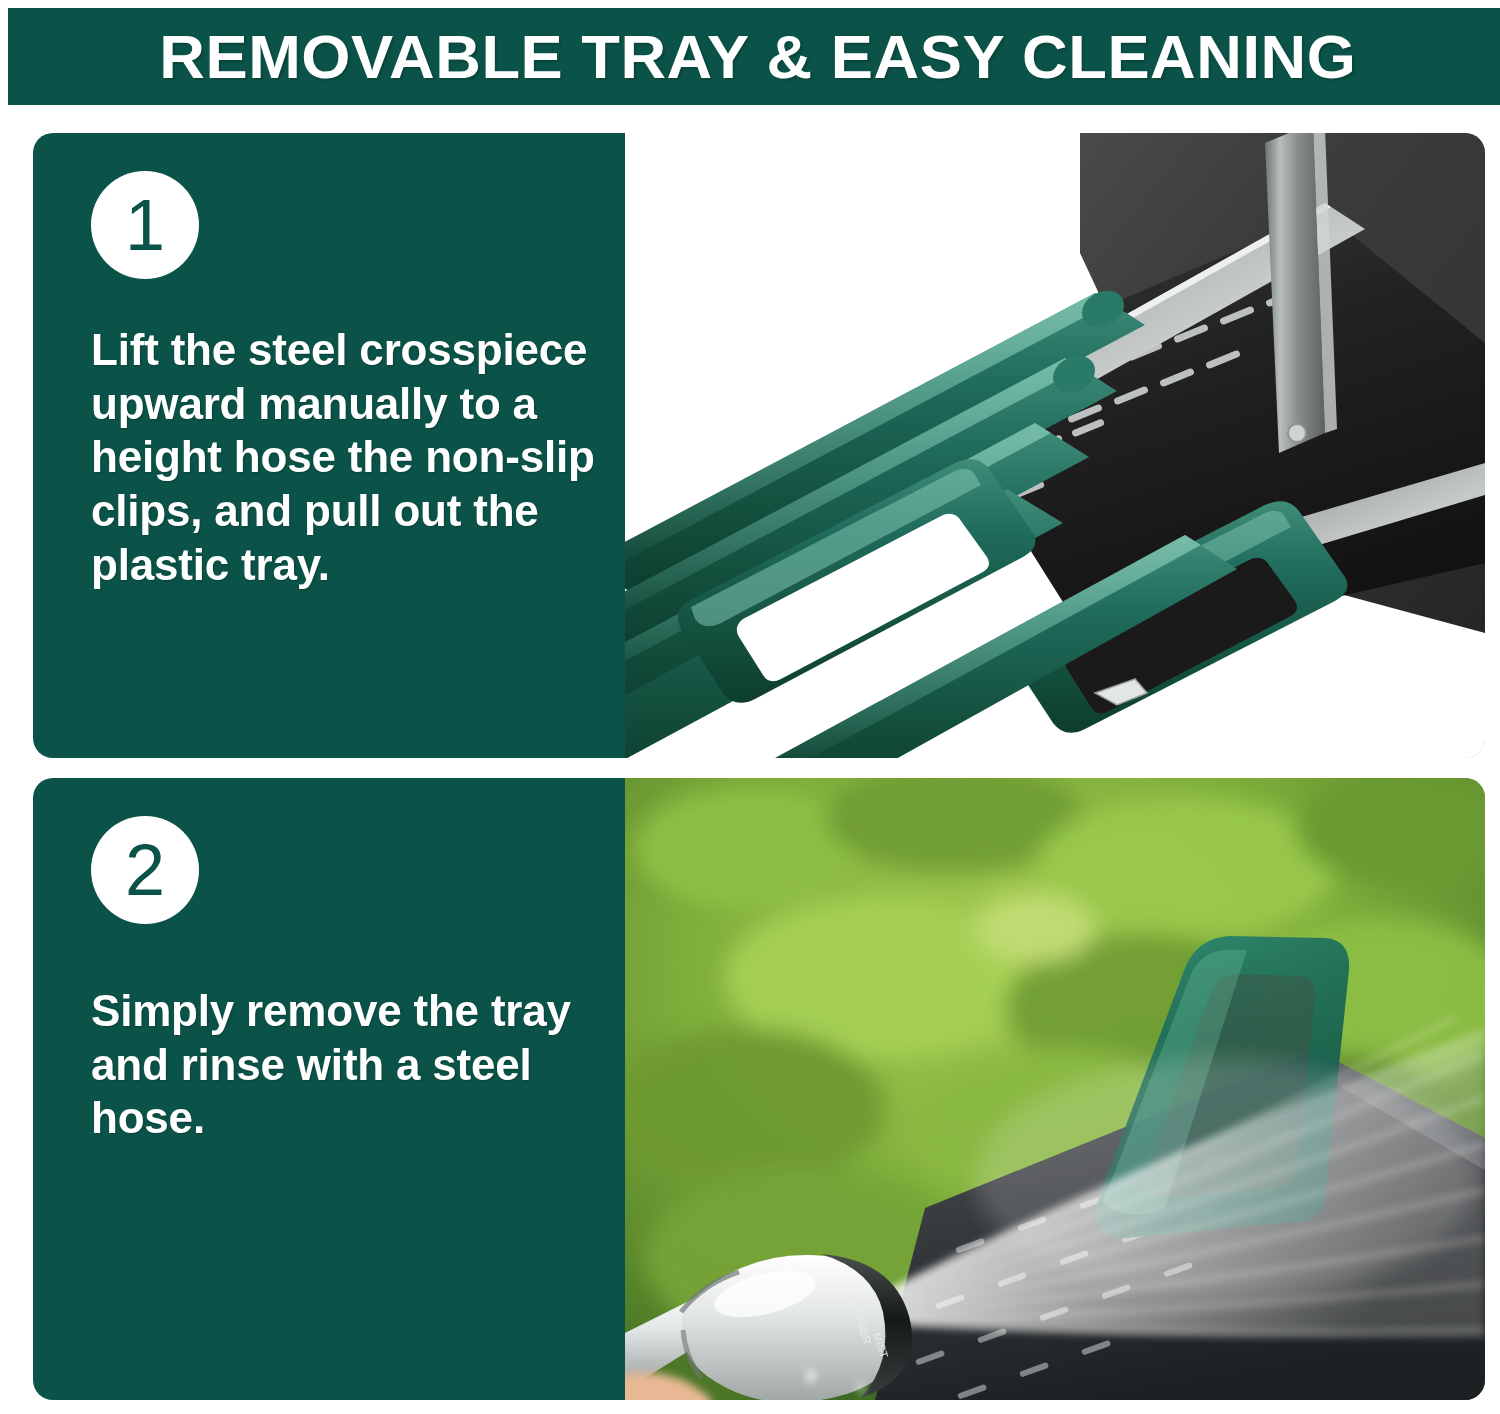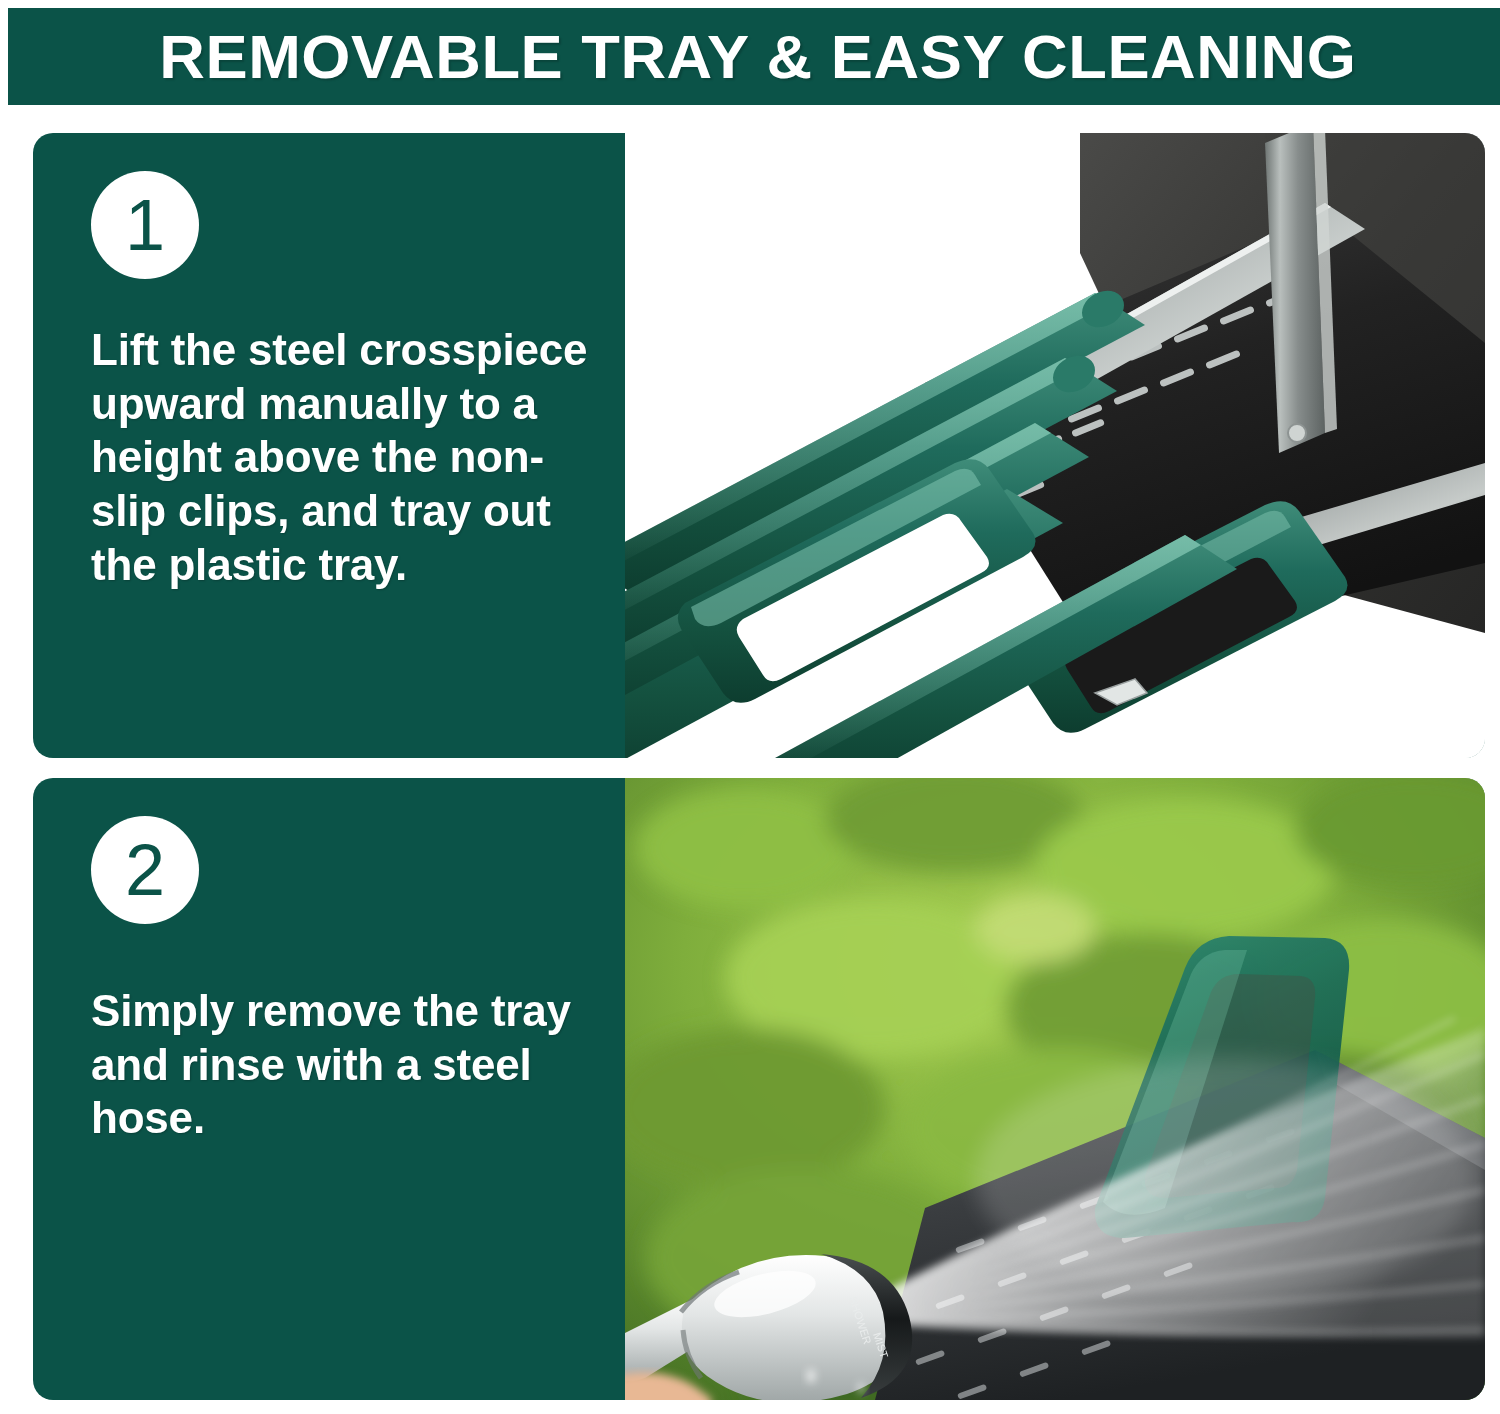--- a/index.html
+++ b/index.html
@@ -79,21 +79,21 @@
 <div class="page">
 
   <div class="header-bar">
     <div class="header-title">REMOVABLE TRAY &amp; EASY CLEANING</div>
   </div>
 
   <div class="card" id="card-1">
 
     <div class="card-text">
       <div class="step-badge">1</div>
-      <div class="step-text">Lift the steel crosspiece upward manually to a height above the non-slip clips, and tray out the plastic tray.</div>
+      <div class="step-text">Lift the steel crosspiece upward manually to a height hose the non-slip clips, and pull out the plastic tray.</div>
     </div>
 
     <div class="card-photo">
       <svg viewBox="0 0 860 625" preserveAspectRatio="xMidYMid slice">
         <defs>
           <linearGradient id="tubeG" x1="0" y1="0" x2="0" y2="1">
             <stop offset="0%" stop-color="#3f8c79"></stop>
             <stop offset="30%" stop-color="#1f6b5c"></stop>
             <stop offset="70%" stop-color="#14513f"></stop>
             <stop offset="100%" stop-color="#0d3d2f"></stop>

